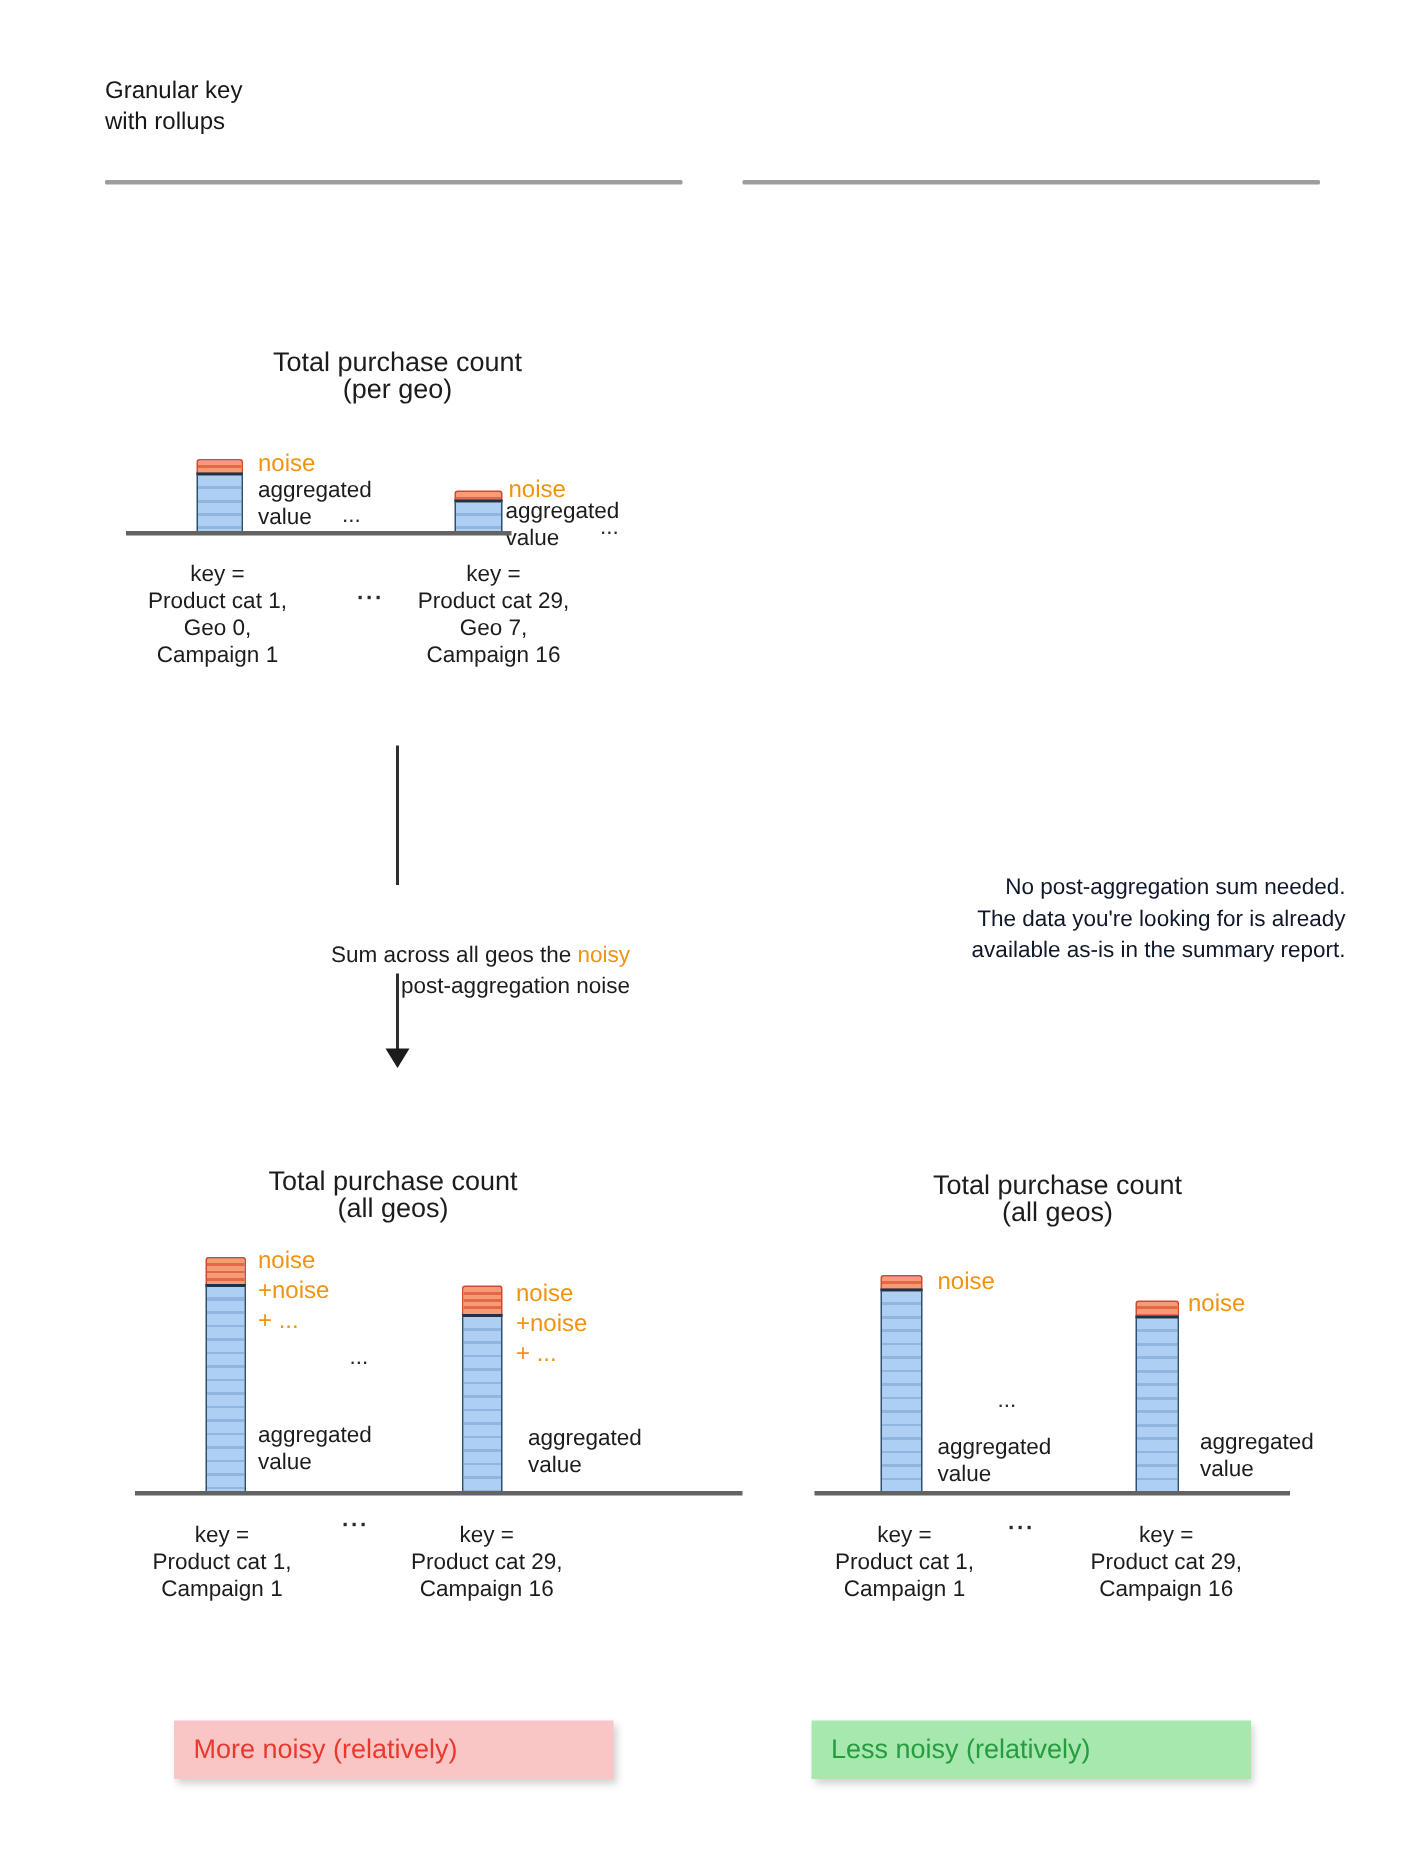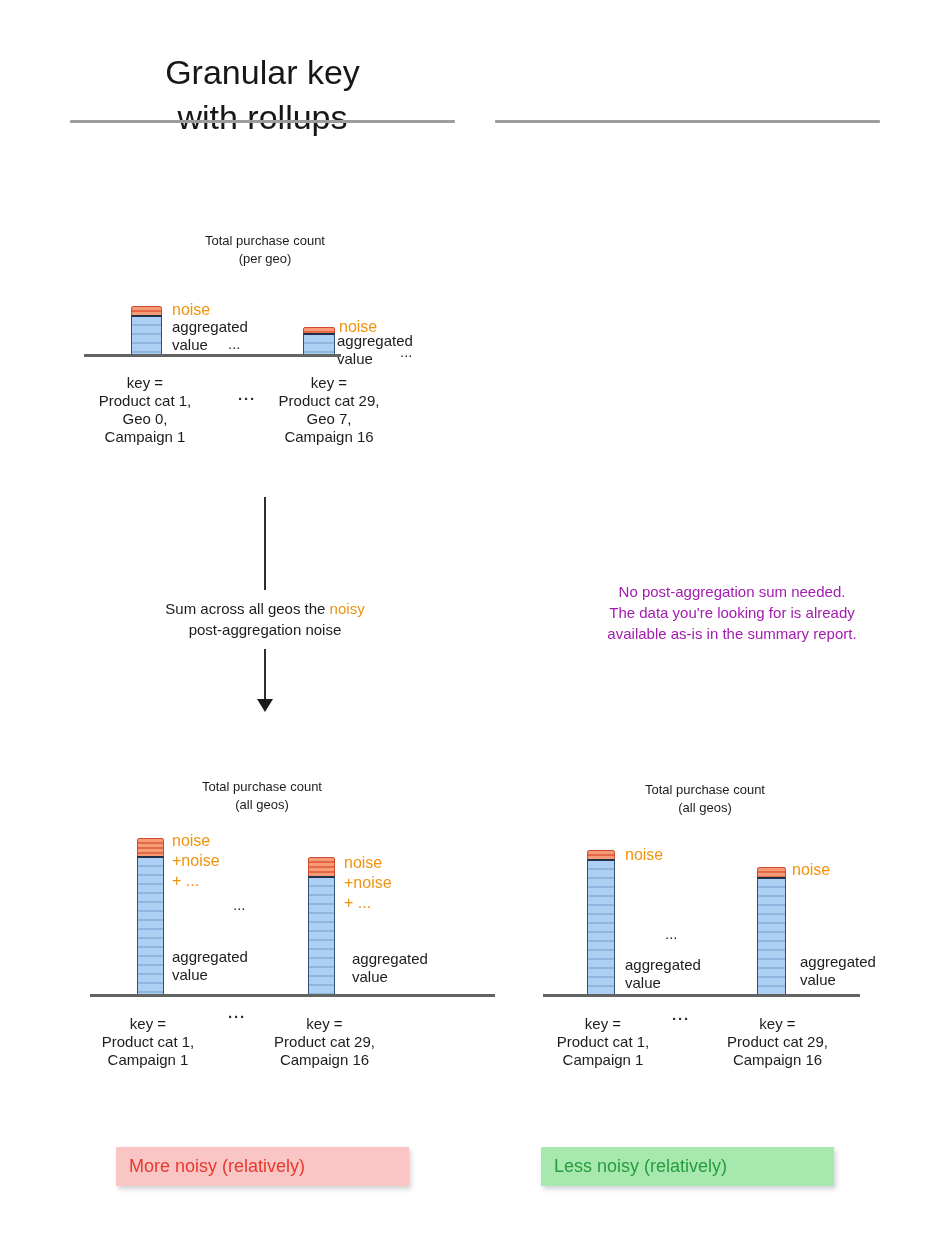--- a/index.html
+++ b/index.html
@@ -9,26 +9,26 @@
     background:#ffffff;
     font-family:"Liberation Sans", sans-serif;
     color:#1c1c1c;
     overflow:hidden;
   }
   .abs{position:absolute;}
   .ml{white-space:pre-line;}
 
   
   .col-title{
-    font-size:34px;line-height:1.32;color:#171717;text-align:center;
+    font-size:16px;line-height:1.32;color:#171717;text-align:left;
   }
   .divider{height:3px;background:#9d9d9d;border-radius:1px;}
 
   
-  .chart-title{font-size:13px;line-height:18px;color:#1c1c1c;text-align:center;}
+  .chart-title{font-size:18px;line-height:18px;color:#1c1c1c;text-align:center;}
   .baseline{height:3px;background:#636363;}
   .key-label{font-size:15px;line-height:18px;color:#1c1c1c;text-align:center;}
   .dots{font-size:15px;font-weight:bold;color:#2a2a2a;letter-spacing:1px;}
   .ellipsis{font-size:15px;color:#2a2a2a;}
   .orange{color:#f0930f;}
   .noise-label{font-size:16px;line-height:20px;color:#f0930f;}
   .agg-label{font-size:15px;line-height:18px;color:#1c1c1c;}
 
   
   .bar-cap{
@@ -48,21 +48,21 @@
 
   
   .v-line{width:2px;background:#2e2e2e;}
   .arrow-head{
     width:0;height:0;
     border-left:8px solid transparent;
     border-right:8px solid transparent;
     border-top:13px solid #1c1c1c;
   }
   .sum-text{font-size:15px;line-height:21px;color:#1c1c1c;text-align:center;}
-  .note-text{font-size:15px;line-height:21px;color:#a21caf;text-align:center;}
+  .note-text{font-size:15px;line-height:21px;color:#0f172a;text-align:right;}
 
   
   .verdict{
     height:39px;line-height:39px;
     font-size:18px;padding-left:13px;
     box-shadow:2px 3px 5px rgba(0,0,0,0.18);
     box-sizing:border-box;
   }
   .verdict-red{background:#f9c6c5;color:#e8392f;}
   .verdict-green{background:#a6e8ae;color:#279c3f;}
@@ -100,21 +100,21 @@
 Product cat 1,
 Geo 0,
 Campaign 1</div>
   <div class="abs dots" style="left:238px;top:390px;">···</div>
   <div class="abs key-label ml" style="left:258px;top:374px;width:142px;">key =
 Product cat 29,
 Geo 7,
 Campaign 16</div>
 
   <div class="abs v-line" style="left:264px;top:497px;height:93px;"></div>
-  <div class="abs sum-text" style="left:110px;top:598px;width:310px;">
+  <div class="abs sum-text" style="left:110px;top:626px;width:310px;text-align:right;">
     <span>Sum across all geos the </span><span class="orange">noisy</span><br>
     <span>post-aggregation noise</span>
   </div>
   <div class="abs v-line" style="left:264px;top:649px;height:51px;"></div>
   <div class="abs arrow-head" style="left:257px;top:699px;"></div>
 
   <div class="abs note-text ml" style="left:567px;top:581px;width:330px;">No post-aggregation sum needed.
 The data you're looking for is already
 available as-is in the summary report.</div>
 

